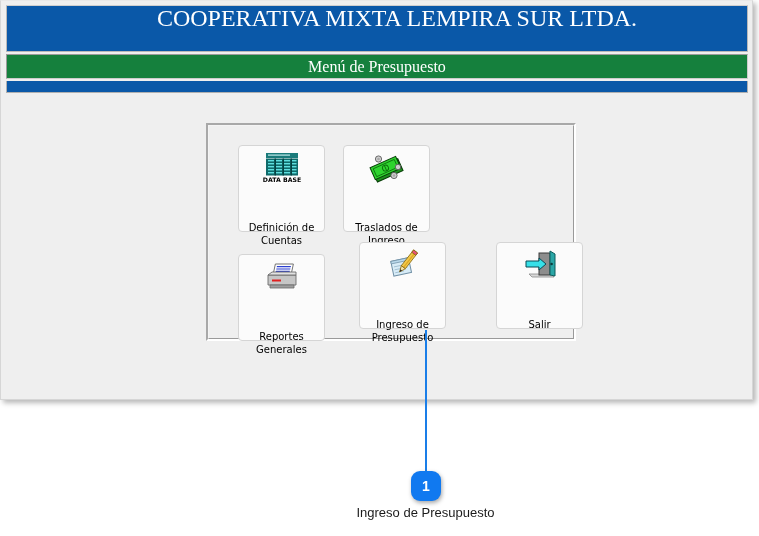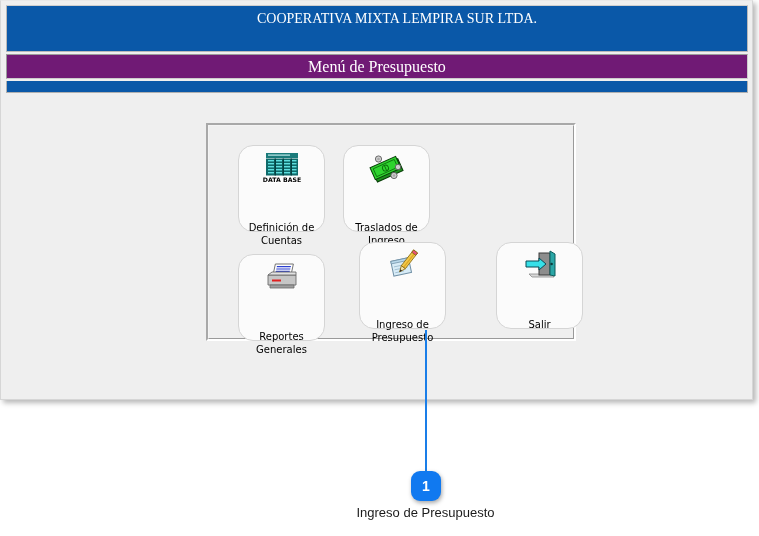--- a/index.html
+++ b/index.html
@@ -35,39 +35,39 @@
     left: 5px;
     top: 4px;
     width: 742px;
     height: 47px;
     background: #0a58a8;
     border: 1px solid #b9b9b9;
     border-top-color: #cfcfcf;
     box-sizing: border-box;
     color: #ffffff;
     font-family: "Liberation Serif", serif;
-    font-size: 14px;
+    font-size: 24px;
     line-height: 23px;
     text-align: center;
     padding-top: 1px;
     box-sizing: border-box;
     padding-left: 40px;
   }
   #header-band .line {
     white-space: nowrap;
   }
 
   
   #subtitle-bar {
     position: absolute;
     left: 5px;
     top: 53px;
     width: 742px;
     height: 25px;
-    background: #701a75;
+    background: #15803d;
     border: 1px solid #9b9b9b;
     border-right-color: #cccccc;
     border-bottom-color: #cccccc;
     box-sizing: border-box;
     color: #ffffff;
     font-family: "Liberation Serif", serif;
     font-size: 16px;
     line-height: 23px;
     text-align: center;
   }
@@ -119,21 +119,21 @@
     box-sizing: border-box;
   }
 
   
   .menu-btn {
     position: absolute;
     width: 87px;
     height: 87px;
     background: #fbfbfb;
     border: 1px solid #d5d5d5;
-    border-radius: 15px;
+    border-radius: 4px;
     box-sizing: border-box;
     display: flex;
     flex-direction: column;
     align-items: center;
     justify-content: flex-start;
     padding-top: 6px;
     cursor: default;
     gap: 32px;
   }
   .menu-btn .icon-wrap {

